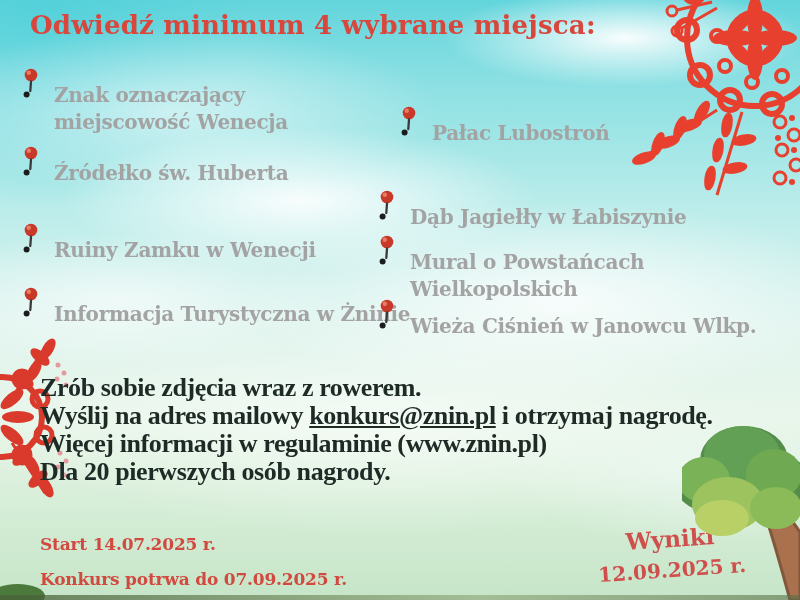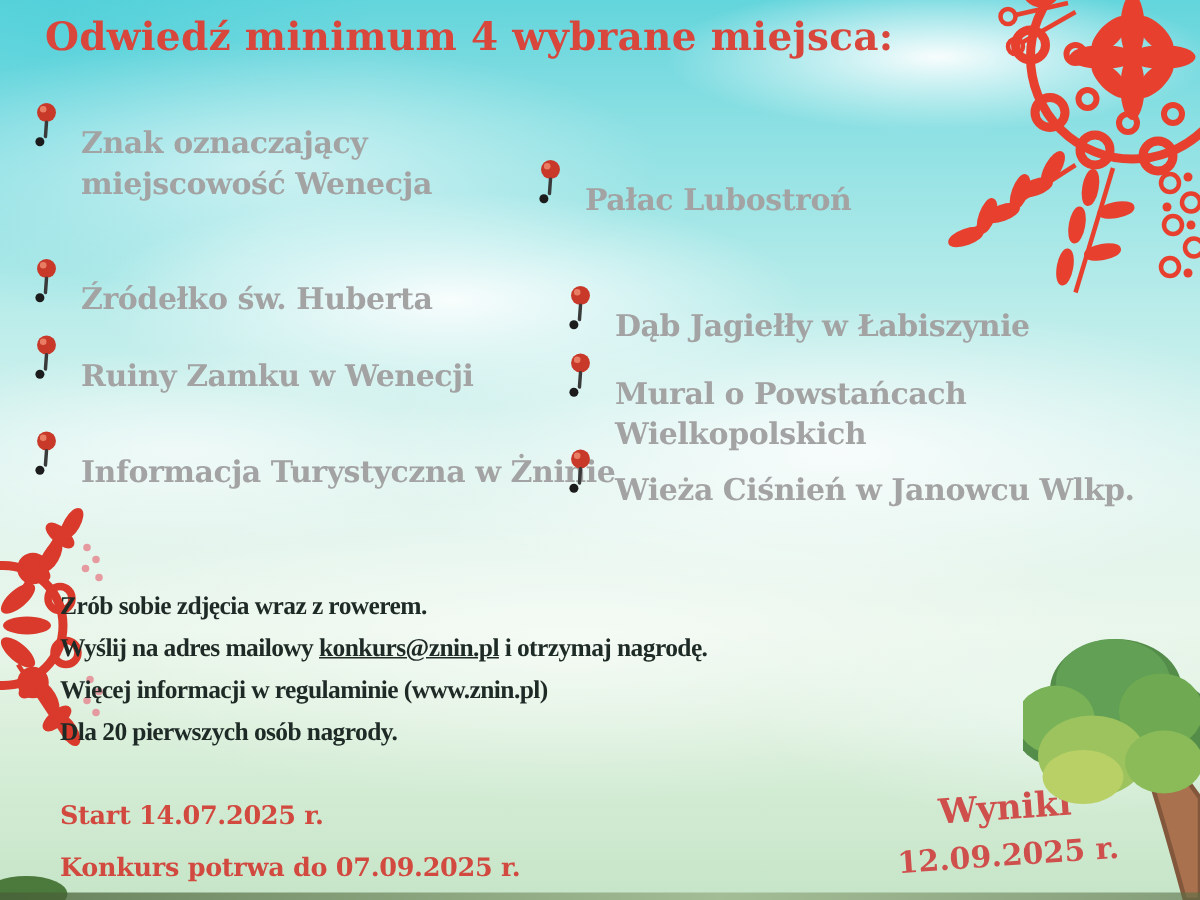--- a/index.html
+++ b/index.html
@@ -23,31 +23,31 @@
       radial-gradient(ellipse 260px 100px at 700px 470px, rgba(235,248,240,.85), rgba(255,255,255,0) 75%),
       radial-gradient(circle 300px at 40px 0px, rgba(70,205,216,.55), rgba(255,255,255,0) 70%);
   }
   .title{
     position:absolute;left:30px;top:10px;
     font-size:26px;font-weight:700;color:#d8463c;letter-spacing:.2px;
   }
   .row{position:absolute;padding-left:32px;color:#a3a3a3;font-size:20px;font-weight:700;letter-spacing:-.3px;line-height:27px;}
   .row svg{position:absolute;left:0;top:-14px;}
   .r-l1{left:22px;top:82px;width:310px;}
-  .r-l2{left:22px;top:186px;text-align:center;}
+  .r-l2{left:22px;top:160px;text-align:center;}
   .r-l3{left:22px;top:237px;}
   .r-l4{left:22px;top:301px;}
-  .r-r1{left:358px;top:120px;text-align:center;}
+  .r-r1{left:400px;top:120px;text-align:center;}
   .r-r2{left:378px;top:184px;margin-top:20px;}
   .r-r3{left:378px;top:249px;}
   .r-r4{left:378px;top:313px;}
   .info{
-    position:absolute;left:40px;top:390px;width:700px;
+    position:absolute;left:40px;top:374px;width:700px;
     font-family:"Liberation Serif","DejaVu Serif",serif;
-    font-size:17px;font-weight:700;color:#1e2a26;letter-spacing:-.4px;line-height:28px;
+    font-size:26px;font-weight:700;color:#1e2a26;letter-spacing:-.4px;line-height:28px;
   }
   .info .email{text-decoration:underline;}
   .dates{
     position:absolute;left:40px;top:527px;
     font-size:17px;font-weight:700;color:#d2493f;line-height:35px;letter-spacing:-.2px;
   }
   .results{
     position:absolute;left:596px;top:525px;width:150px;text-align:center;
     color:#cf4f4c;font-weight:700;transform:rotate(-4deg);
   }

